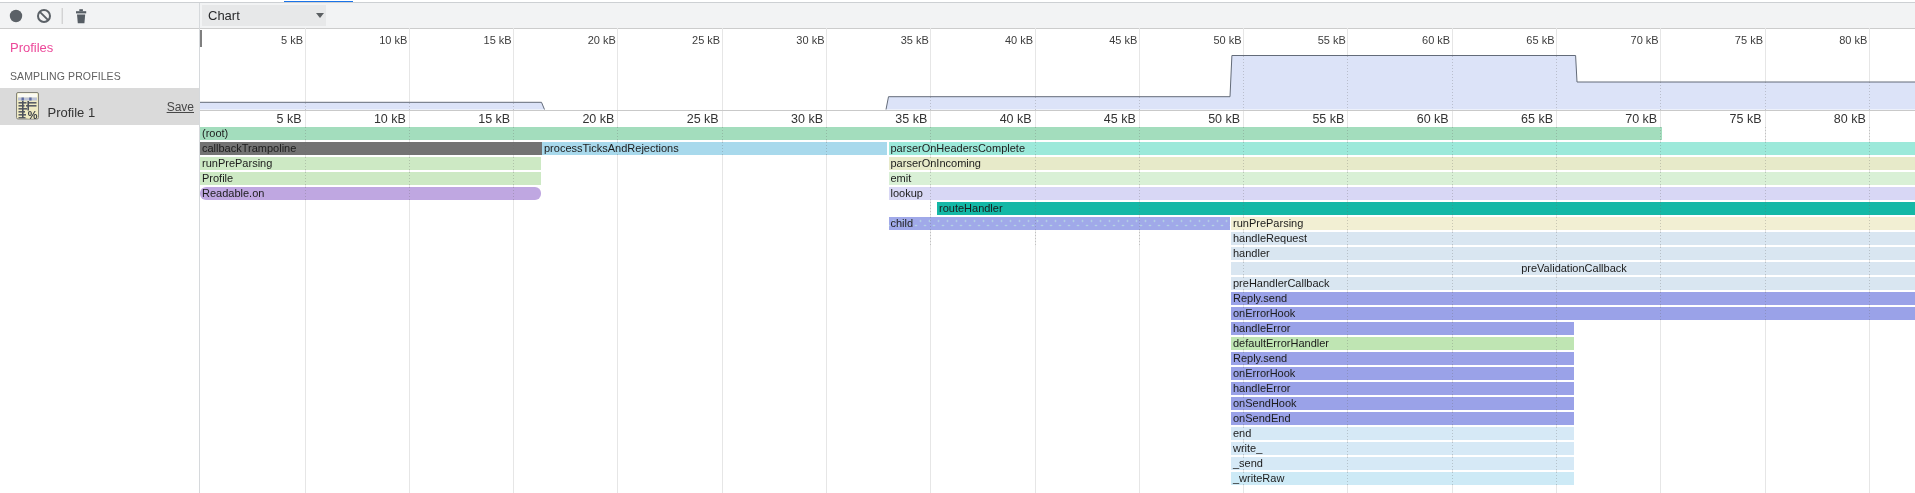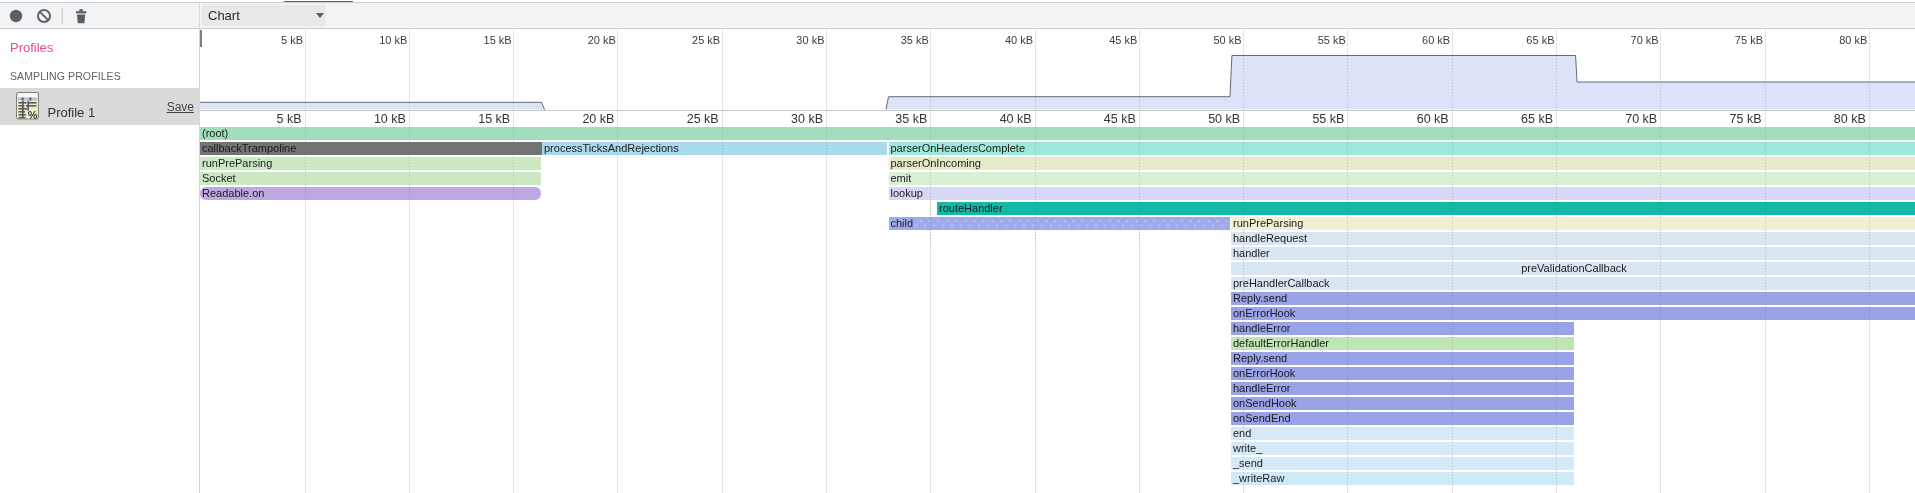--- a/index.html
+++ b/index.html
@@ -109,27 +109,27 @@
 <div class="r2" style="left:1691.5px;">75 kB</div>
 <div class="r2" style="left:1795.8px;">80 kB</div>
 <svg class="abs" style="left:200px;top:28px;z-index:5;" width="1715" height="82" viewBox="0 0 1715 82">
 <path d="M0,81.5 L0,74.3 L341.5,74.3 L344.5,81.5 Z" fill="#dce3f8"></path>
 <path d="M0,74.3 L341.5,74.3 L344.5,81.5" fill="none" stroke="#636b79" stroke-width="1"></path>
 <path d="M686,81.5 L688.5,68.7 L1030,68.7 L1031.9,27.5 L1375.6,27.5 L1377,54 L1715,54 L1715,81.5 Z" fill="#dce3f8"></path>
 <path d="M686,81.5 L688.5,68.7 L1030,68.7 L1031.9,27.5 L1375.6,27.5 L1377,54 L1715,54" fill="none" stroke="#636b79" stroke-width="1"></path>
 </svg>
 <div class="abs" style="left:200px;top:109.5px;width:1715px;height:1px;background:#c9c9c9;z-index:6;"></div>
 <div class="abs" style="left:199.9px;top:29.8px;width:2.1px;height:17.7px;background:#7f7f7f;z-index:7;"></div>
-<div class="bar" style="left:200px;top:126.5px;width:1715px;background-color:#a3ddbd;"><span>(root)</span></div>
+<div class="bar" style="left:200px;top:126.5px;width:1462px;background-color:#a3ddbd;"><span>(root)</span></div>
 <div class="bar" style="left:200px;top:141.5px;width:387px;background-color:#737373;"><span>callbackTrampoline</span></div>
 <div class="bar" style="left:542px;top:141.5px;width:345px;background-color:#a8d9ec;"><span>processTicksAndRejections</span></div>
 <div class="bar" style="left:888.5px;top:141.5px;width:1026.5px;background-color:#9ce9da;"><span>parserOnHeadersComplete</span></div>
 <div class="bar" style="left:200px;top:156.5px;width:341px;background-color:#cde9c4;"><span>runPreParsing</span></div>
 <div class="bar" style="left:888.5px;top:156.5px;width:1026.5px;background-color:#e7eac9;"><span>parserOnIncoming</span></div>
-<div class="bar" style="left:200px;top:171.5px;width:341px;background-color:#cde9c4;"><span>Socket</span></div>
+<div class="bar" style="left:200px;top:171.5px;width:341px;background-color:#cde9c4;"><span>Profile</span></div>
 <div class="bar" style="left:888.5px;top:171.5px;width:1026.5px;background-color:#d9f0d6;"><span>emit</span></div>
 <div class="bar" style="left:200px;top:186.5px;width:341px;background-color:#bfa7e1;border-radius:6px;"><span>Readable.on</span></div>
 <div class="bar" style="left:888.5px;top:186.5px;width:1026.5px;background-color:#d8d7f5;"><span>lookup</span></div>
 <div class="bar" style="left:937px;top:201.5px;width:1026.5px;background-color:#14b8a6;"><span>routeHandler</span></div>
 <div class="bar" style="left:888.5px;top:216.5px;width:341.5px;background-color:#a0a9e9;background-image:radial-gradient(circle,rgba(195,240,225,.85) 0.8px,rgba(0,0,0,0) 1.1px),radial-gradient(circle,rgba(195,240,225,.85) 0.8px,rgba(0,0,0,0) 1.1px);background-size:9px 13.5px,9px 13.5px;background-position:0px -2.5px,4.5px 2.5px;"><span>child</span></div>
 <div class="bar" style="left:1231px;top:216.5px;width:684px;background-color:#f2efd3;"><span>runPreParsing</span></div>
 <div class="bar" style="left:1231px;top:231.5px;width:684px;background-color:#d9e6f1;"><span>handleRequest</span></div>
 <div class="bar" style="left:1231px;top:246.5px;width:684px;background-color:#d9e6f1;"><span>handler</span></div>
 <div class="bar" style="left:1231px;top:261.5px;width:684px;background-color:#d9e6f1;text-align:center;"><span>preValidationCallback</span></div>
 <div class="bar" style="left:1231px;top:276.5px;width:684px;background-color:#d9e6f1;"><span>preHandlerCallback</span></div>

